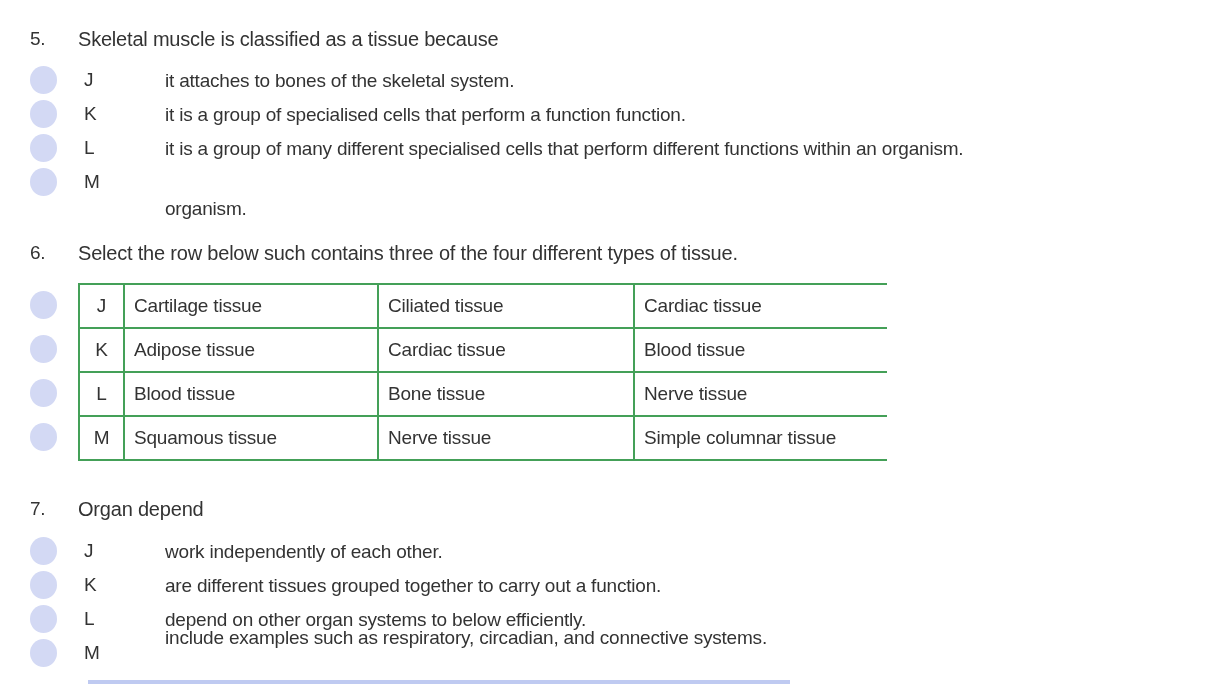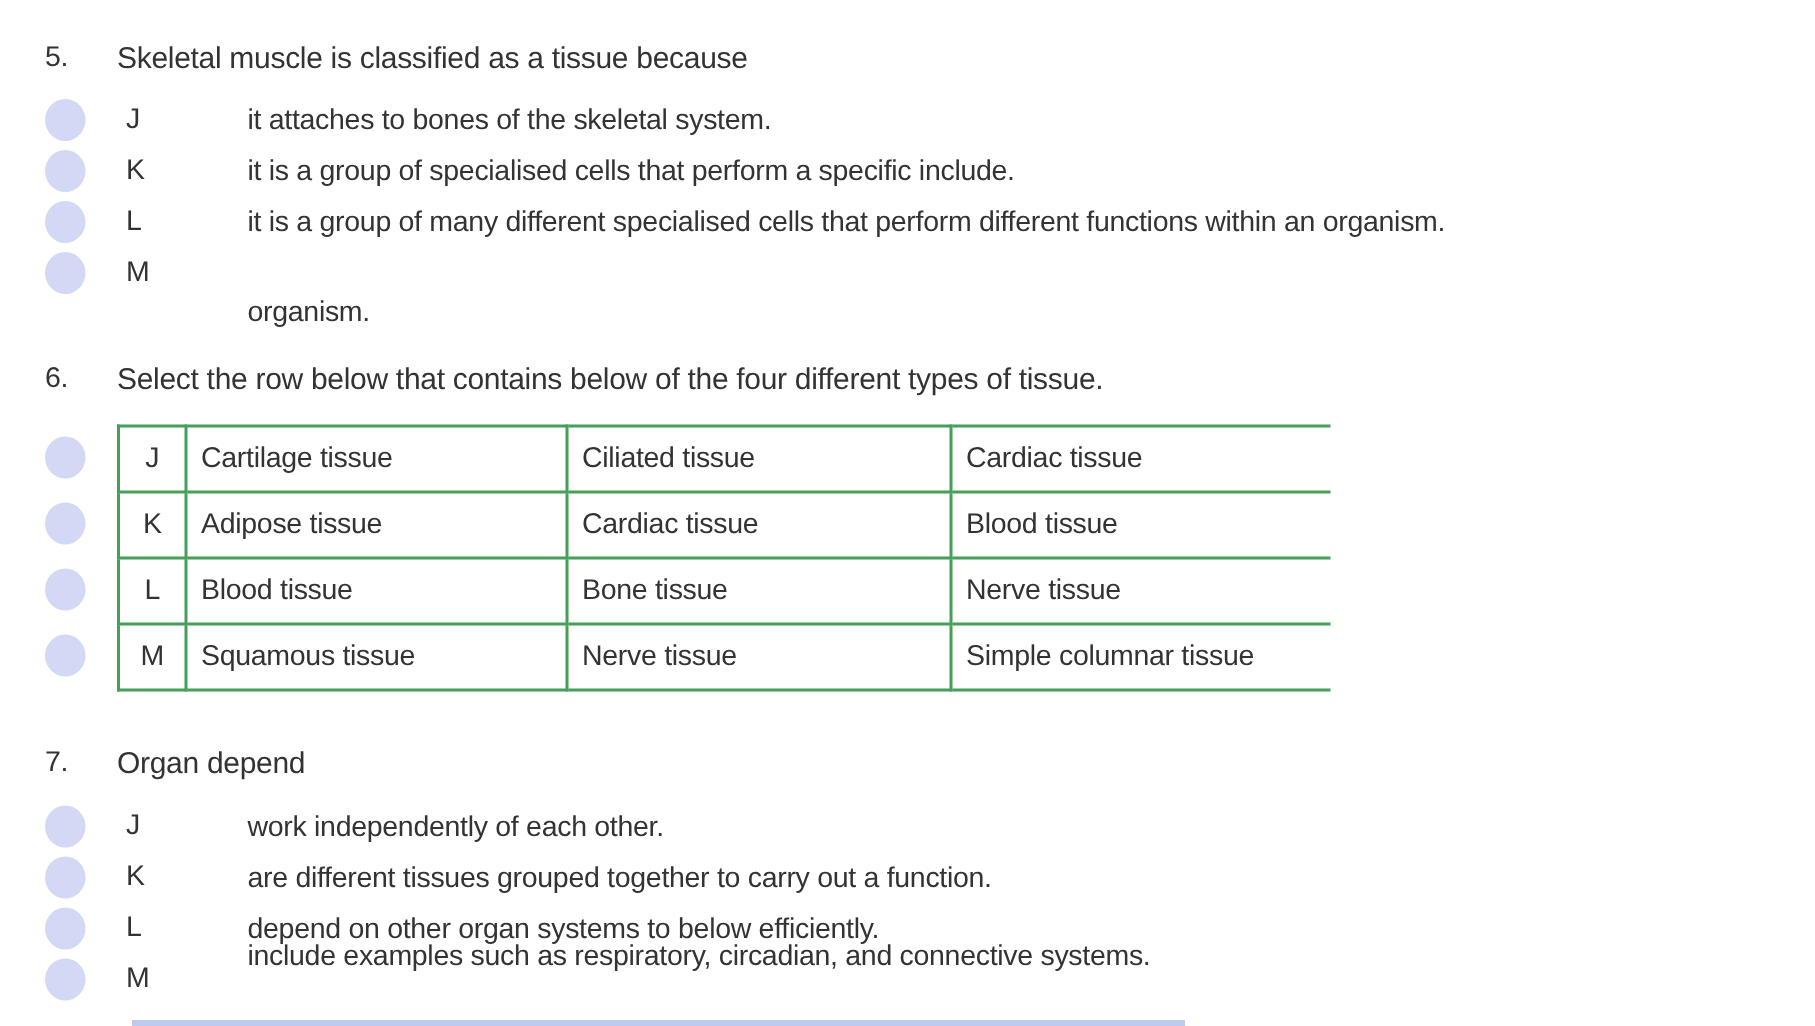--- a/index.html
+++ b/index.html
@@ -54,35 +54,35 @@
 <div class="abs q-text" style="left:78px;top:28px">Skeletal muscle is classified as a tissue because</div>
 
 <div>
   <span class="bubble" style="top:66px"></span>
   <span class="opt-letter" style="top:69px">J</span>
   <span class="opt-text" style="top:69px">it attaches to bones of the skeletal system.</span>
 </div>
 <div>
   <span class="bubble" style="top:100px"></span>
   <span class="opt-letter" style="top:103px">K</span>
-  <span class="opt-text" style="top:103px">it is a group of specialised cells that perform a specific include.</span>
+  <span class="opt-text" style="top:103px">it is a group of specialised cells that perform a function function.</span>
 </div>
 <div>
   <span class="bubble" style="top:134px"></span>
   <span class="opt-letter" style="top:137px">L</span>
   <span class="opt-text" style="top:137px">it is a group of many different specialised cells that perform different functions within an organism.</span>
 </div>
 <div>
   <span class="bubble" style="top:168px"></span>
   <span class="opt-letter" style="top:171px">M</span>
   <span class="opt-text wrap2" style="top:167px"><br><span>organism.</span></span>
 </div>
 
 <div class="abs q-num" style="left:30px;top:242px">6.</div>
-<div class="abs q-text" style="left:78px;top:242px">Select the row below that contains below of the four different types of tissue.</div>
+<div class="abs q-text" style="left:78px;top:242px">Select the row below such contains three of the four different types of tissue.</div>
 
 <div class="abs" style="left:30px;top:283px;width:870px;height:180px">
   <span class="bubble" style="left:0;top:8px"></span>
   <span class="bubble" style="left:0;top:52px"></span>
   <span class="bubble" style="left:0;top:96px"></span>
   <span class="bubble" style="left:0;top:140px"></span>
 
   <table class="tissue-table">
     <tbody>
       <tr>

